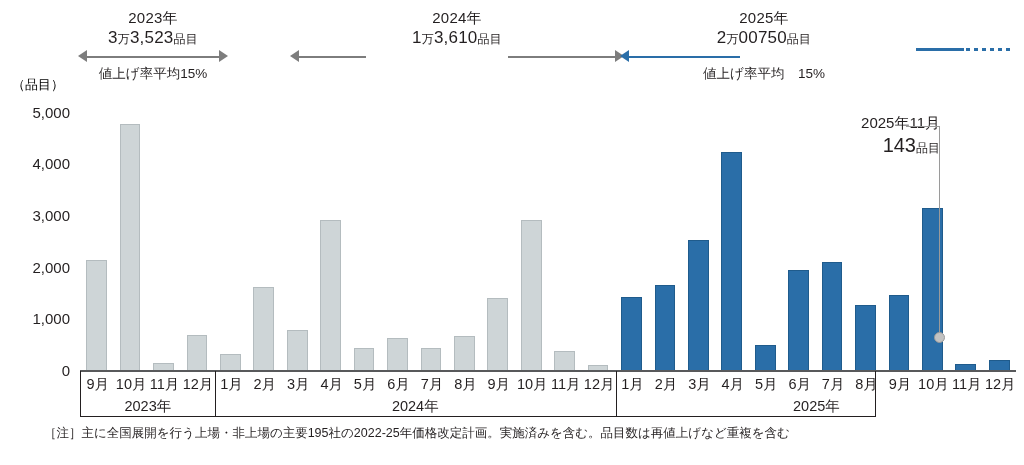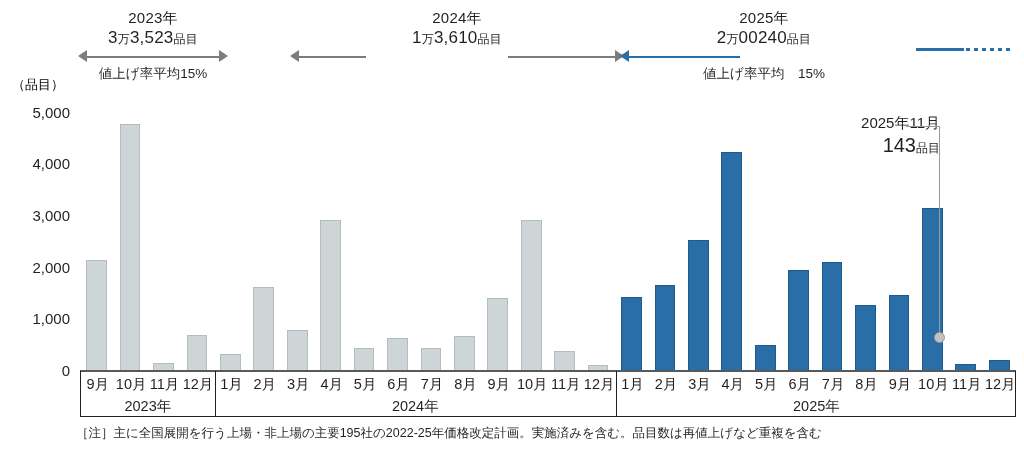--- a/index.html
+++ b/index.html
@@ -87,21 +87,21 @@
     <div class="p-arrowrow">
       <div class="arrow-head left" style="left:0px;"></div>
       <div class="arrow-line" style="left:8px;width:68px;"></div>
       <div class="arrow-line" style="right:8px;width:108px;"></div>
       <div class="arrow-head right" style="right:0px;"></div>
     </div>
   </div>
 
   <div class="period" id="period-2025" style="left:620px;top:8px;width:288px;">
     <div class="p-year">2025年</div>
-    <div class="p-count"><span>2</span><span class="sm">万</span><span>00240</span><span class="sm">品目</span></div>
+    <div class="p-count"><span>2</span><span class="sm">万</span><span>00750</span><span class="sm">品目</span></div>
     <div class="p-arrowrow">
       <div class="arrow-head left blue" style="left:0px;"></div>
       <div class="arrow-line blue" style="left:8px;width:112px;"></div>
     </div>
     <div class="p-rate">値上げ率平均　15%</div>
   </div>
 
   <div id="legend-line" style="left:916px;top:44px;width:100px;height:12px;">
     <div class="lg-solid"></div>
     <div class="lg-dots"></div>
@@ -141,21 +141,21 @@
       <div class="bar blue" style="left: 708.35px; width: 20.73px; height: 100.62px;"></div>
       <div class="bar blue" style="left: 741.78px; width: 20.73px; height: 108.88px;"></div>
       <div class="bar blue" style="left: 775.21px; width: 20.73px; height: 66.05px;"></div>
       <div class="bar blue" style="left: 808.64px; width: 20.73px; height: 75.85px;"></div>
       <div class="bar blue" style="left: 842.07px; width: 20.73px; height: 162.54px;"></div>
       <div class="bar blue" style="left: 875.49px; width: 20.73px; height: 7.38px;"></div>
       <div class="bar blue" style="left: 908.92px; width: 20.73px; height: 10.84px;"></div>
     </div>
   <div id="baseline" style="left:80px;top:370px;width:936px;"></div>
 
-  <div id="xband" style="left:80px;top:371px;width:936px;height:46px;">
+  <div id="xband" style="left:80px;top:371px;width:796px;height:46px;">
       <div class="xm" style="left: 0px; width: 33.43px;">9月</div>
       <div class="xm" style="left: 33.43px; width: 33.43px;">10月</div>
       <div class="xm" style="left: 66.86px; width: 33.43px;">11月</div>
       <div class="xm" style="left: 100.29px; width: 33.43px;">12月</div>
       <div class="xm" style="left: 133.71px; width: 33.43px;">1月</div>
       <div class="xm" style="left: 167.14px; width: 33.43px;">2月</div>
       <div class="xm" style="left: 200.57px; width: 33.43px;">3月</div>
       <div class="xm" style="left: 234px; width: 33.43px;">4月</div>
       <div class="xm" style="left: 267.43px; width: 33.43px;">5月</div>
       <div class="xm" style="left: 300.86px; width: 33.43px;">6月</div>
@@ -185,14 +185,14 @@
     </div>
 
   <div id="callout" style="left:790px;top:112px;width:150px;">
     <div class="c-title">2025年11月</div>
     <div class="c-val"><span>143</span><span class="sm">品目</span></div>
   </div>
   <div class="lead-h" style="left:906px;top:126px;width:34px;"></div>
   <div class="lead-v" style="left:939px;top:126px;height:211px;"></div>
   <div class="lead-dot" style="left:934px;top:332px;"></div>
 
-  <div id="footnote" style="left:44px;top:425px;margin-left:32px;">［注］主に全国展開を行う上場・非上場の主要195社の2022-25年価格改定計画。実施済みを含む。品目数は再値上げなど重複を含む</div>
+  <div id="footnote" style="left:44px;top:425px;">［注］主に全国展開を行う上場・非上場の主要195社の2022-25年価格改定計画。実施済みを含む。品目数は再値上げなど重複を含む</div>
 </div>
 
 </body></html>

